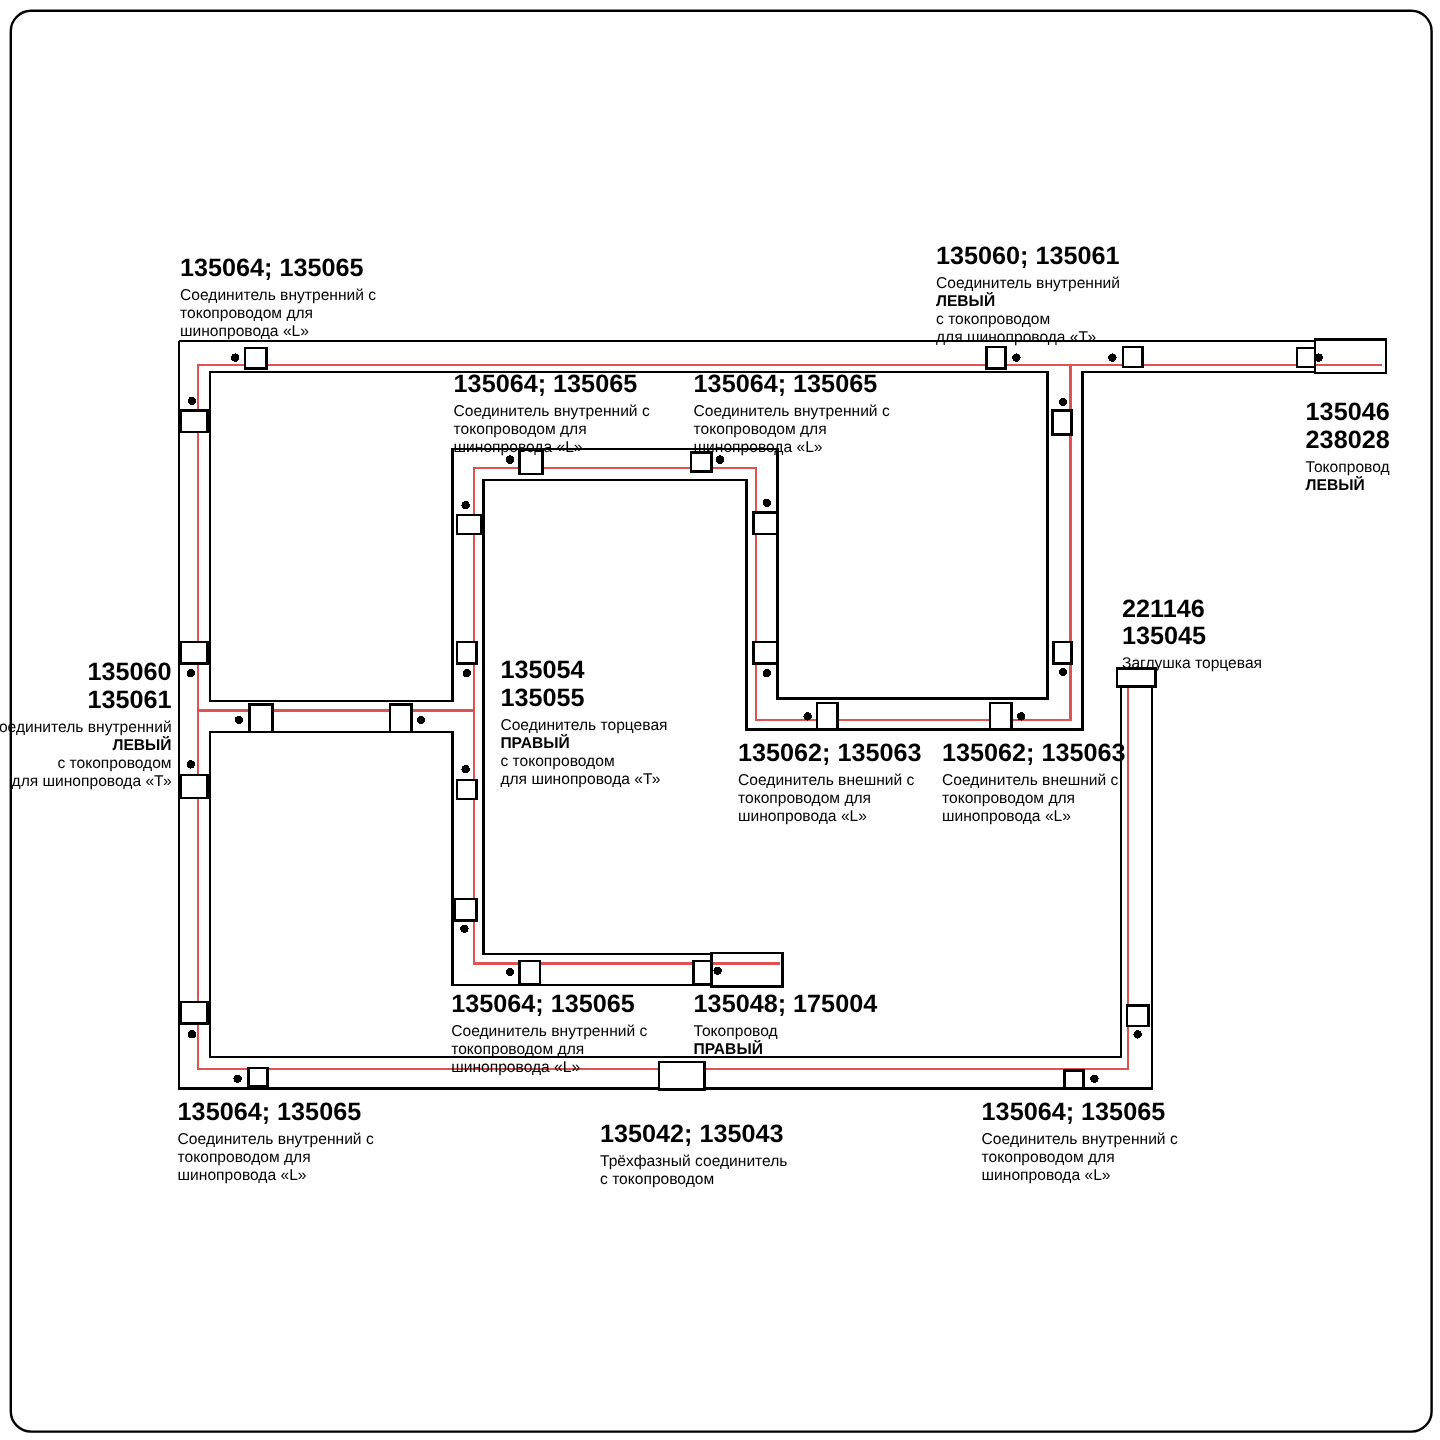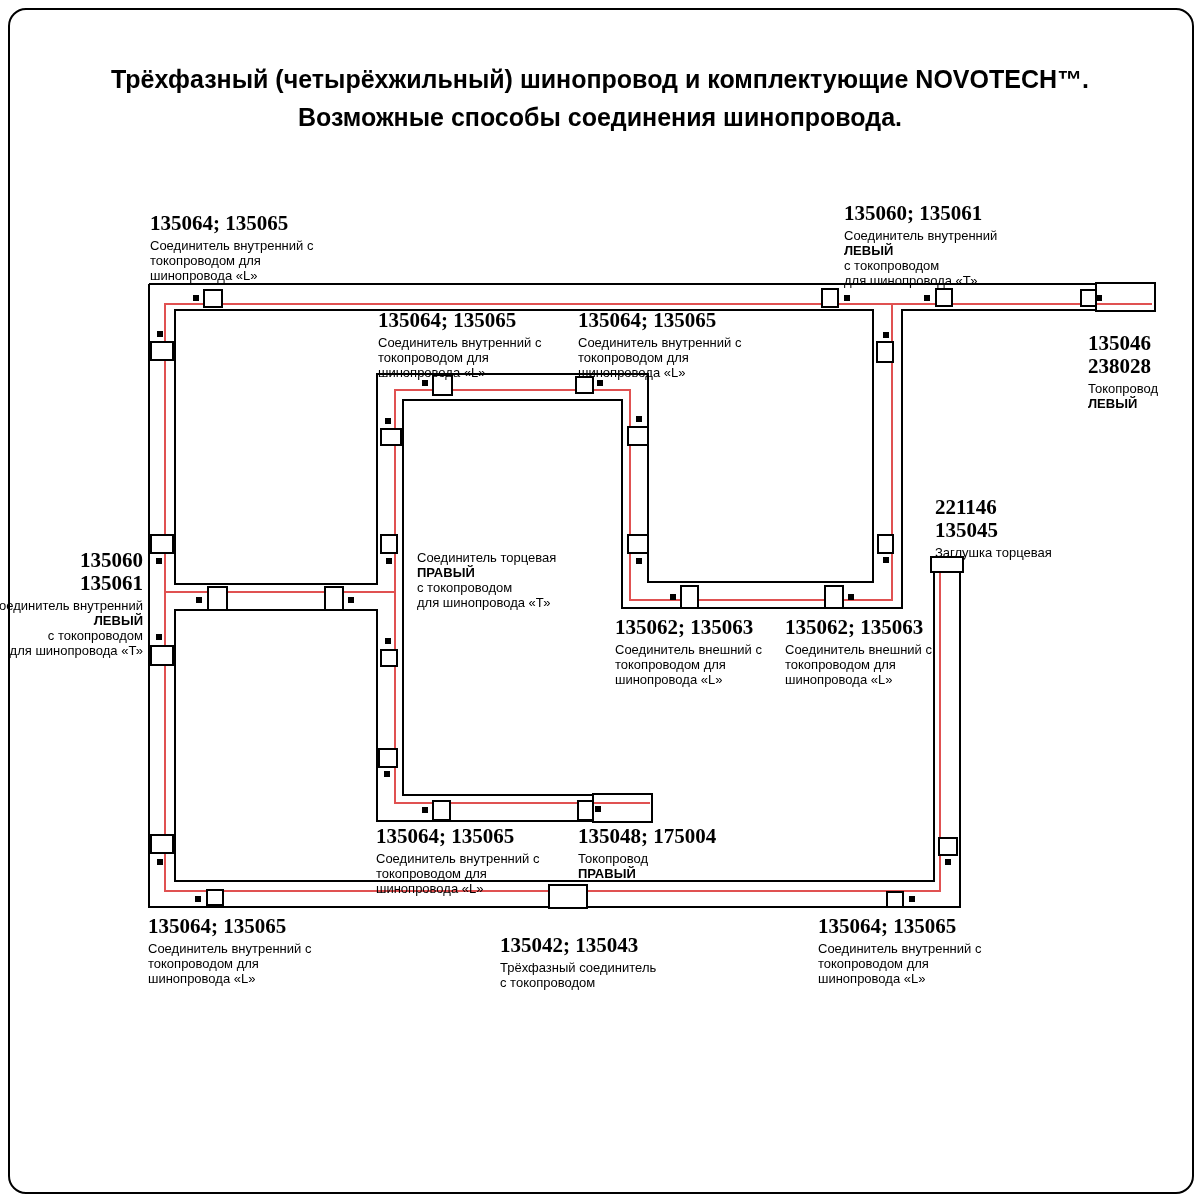--- a/index.html
+++ b/index.html
@@ -9,34 +9,30 @@
         border:2px solid #000;border-radius:18px;pointer-events:none;}
   .title{position:absolute;left:0;top:60px;width:1200px;text-align:center;
         font-size:25px;font-weight:700;line-height:38px;}
   svg.diagram{position:absolute;left:0;top:0;}
   .t{stroke:#000;stroke-width:2;fill:none;}
   .r{stroke:var(--red,#e05151);stroke-width:2;fill:none;}
   .cb{fill:#fff;stroke:#000;stroke-width:2;}
   .ep{fill:#fff;stroke:#000;stroke-width:2;}
   .dot{fill:#000;stroke:none;}
   .lbl{position:absolute;white-space:nowrap;}
-  .lbl-title{font-size:21px;font-weight:700;line-height:23px;letter-spacing:0px;font-family:Liberation Serif, serif;}
+  .lbl-title{font-size:21px;font-weight:700;line-height:23px;letter-spacing:0px;}
   .lbl-desc{font-size:13px;line-height:15px;margin-top:3px;}
   .lbl-desc .b{font-weight:700;}
 </style>
 </head>
 <body>
 
 <div class="page">
   <div class="page-border"></div>
 
-  <div class="title">
-    <div>Трёхфазный (четырёхжильный) шинопровод и комплектующие NOVOTECH™.</div>
-    <div>Возможные способы соединения шинопровода.</div>
-  </div>
 
   <svg class="diagram" width="1200" height="1200" viewBox="0 0 1200 1200" shape-rendering="crispEdges">
 
     <g>
       <path class="t" d="M149 284 L1155 284 L1155 310 L902 310 L902 608 L622 608 L622 400 L403 400 L403 795 L652 795 L652 821 L377 821 L377 610 L175 610 L175 881 L934 881 L934 572 M960 572 L960 907 L149 907 L149 284"></path>
       <path class="t" d="M175 310 L873 310 L873 582 L648 582 L648 374 L377 374 L377 584 L175 584 Z"></path>
 
       <rect class="ep" x="1096" y="283" width="59" height="28"></rect>
       <rect class="ep" x="593" y="794" width="59" height="28"></rect>
       <rect class="ep" x="931" y="557" width="32" height="15"></rect>
@@ -114,21 +110,21 @@
       <div class="lbl" style="top: 212px; left: 150px;">
         <div class="lbl-title">
           <div>135064; 135065</div>
         </div>
         <div class="lbl-desc">
           <div>Соединитель внутренний с</div>
           <div>токопроводом для</div>
           <div>шинопровода «L»</div>
         </div>
       </div>
-      <div class="lbl" style="top: 202px; left: 844px;">
+      <div class="lbl" style="top: 202px; left: 780px;">
         <div class="lbl-title">
           <div>135060; 135061</div>
         </div>
         <div class="lbl-desc">
           <div>Соединитель внутренний</div>
           <div class="b">ЛЕВЫЙ</div>
           <div>с токопроводом</div>
           <div>для шинопровода «Т»</div>
         </div>
       </div>
@@ -168,20 +164,24 @@
           <div>135061</div>
         </div>
         <div class="lbl-desc">
           <div>Соединитель внутренний</div>
           <div class="b">ЛЕВЫЙ</div>
           <div>с токопроводом</div>
           <div>для шинопровода «Т»</div>
         </div>
       </div>
       <div class="lbl" style="top: 547px; left: 417px;">
+        <div class="lbl-title">
+          <div>135054</div>
+          <div>135055</div>
+        </div>
         <div class="lbl-desc">
           <div>Соединитель торцевая</div>
           <div class="b">ПРАВЫЙ</div>
           <div>с токопроводом</div>
           <div>для шинопровода «Т»</div>
         </div>
       </div>
       <div class="lbl" style="top: 496px; left: 935px;">
         <div class="lbl-title">
           <div>221146</div>

